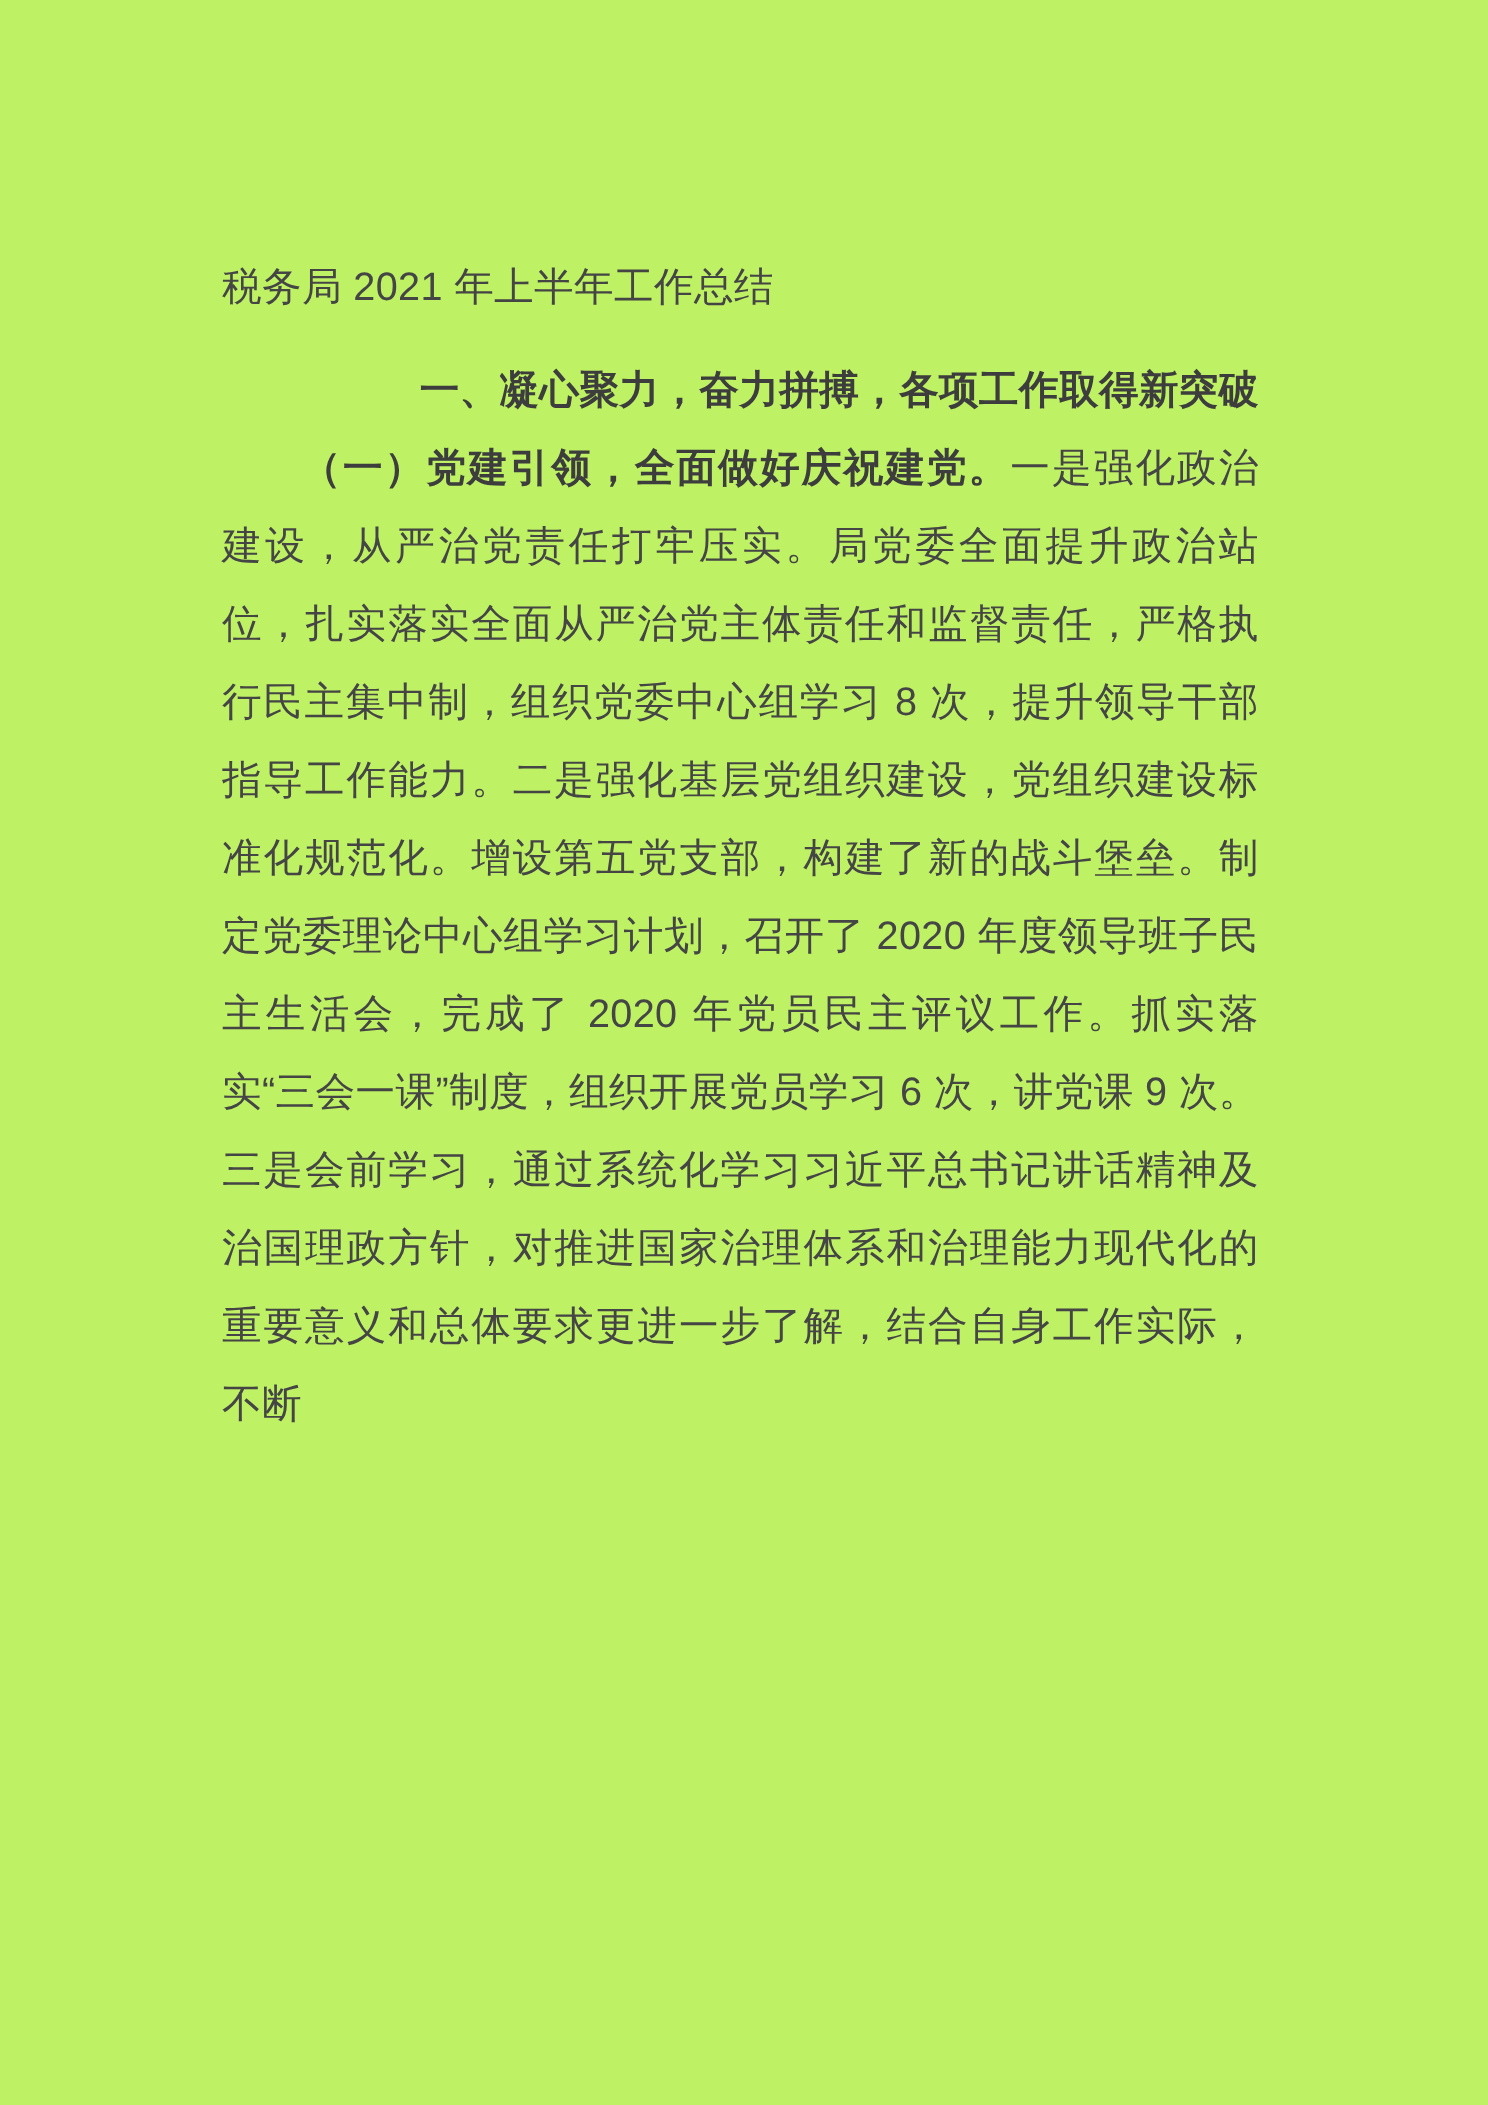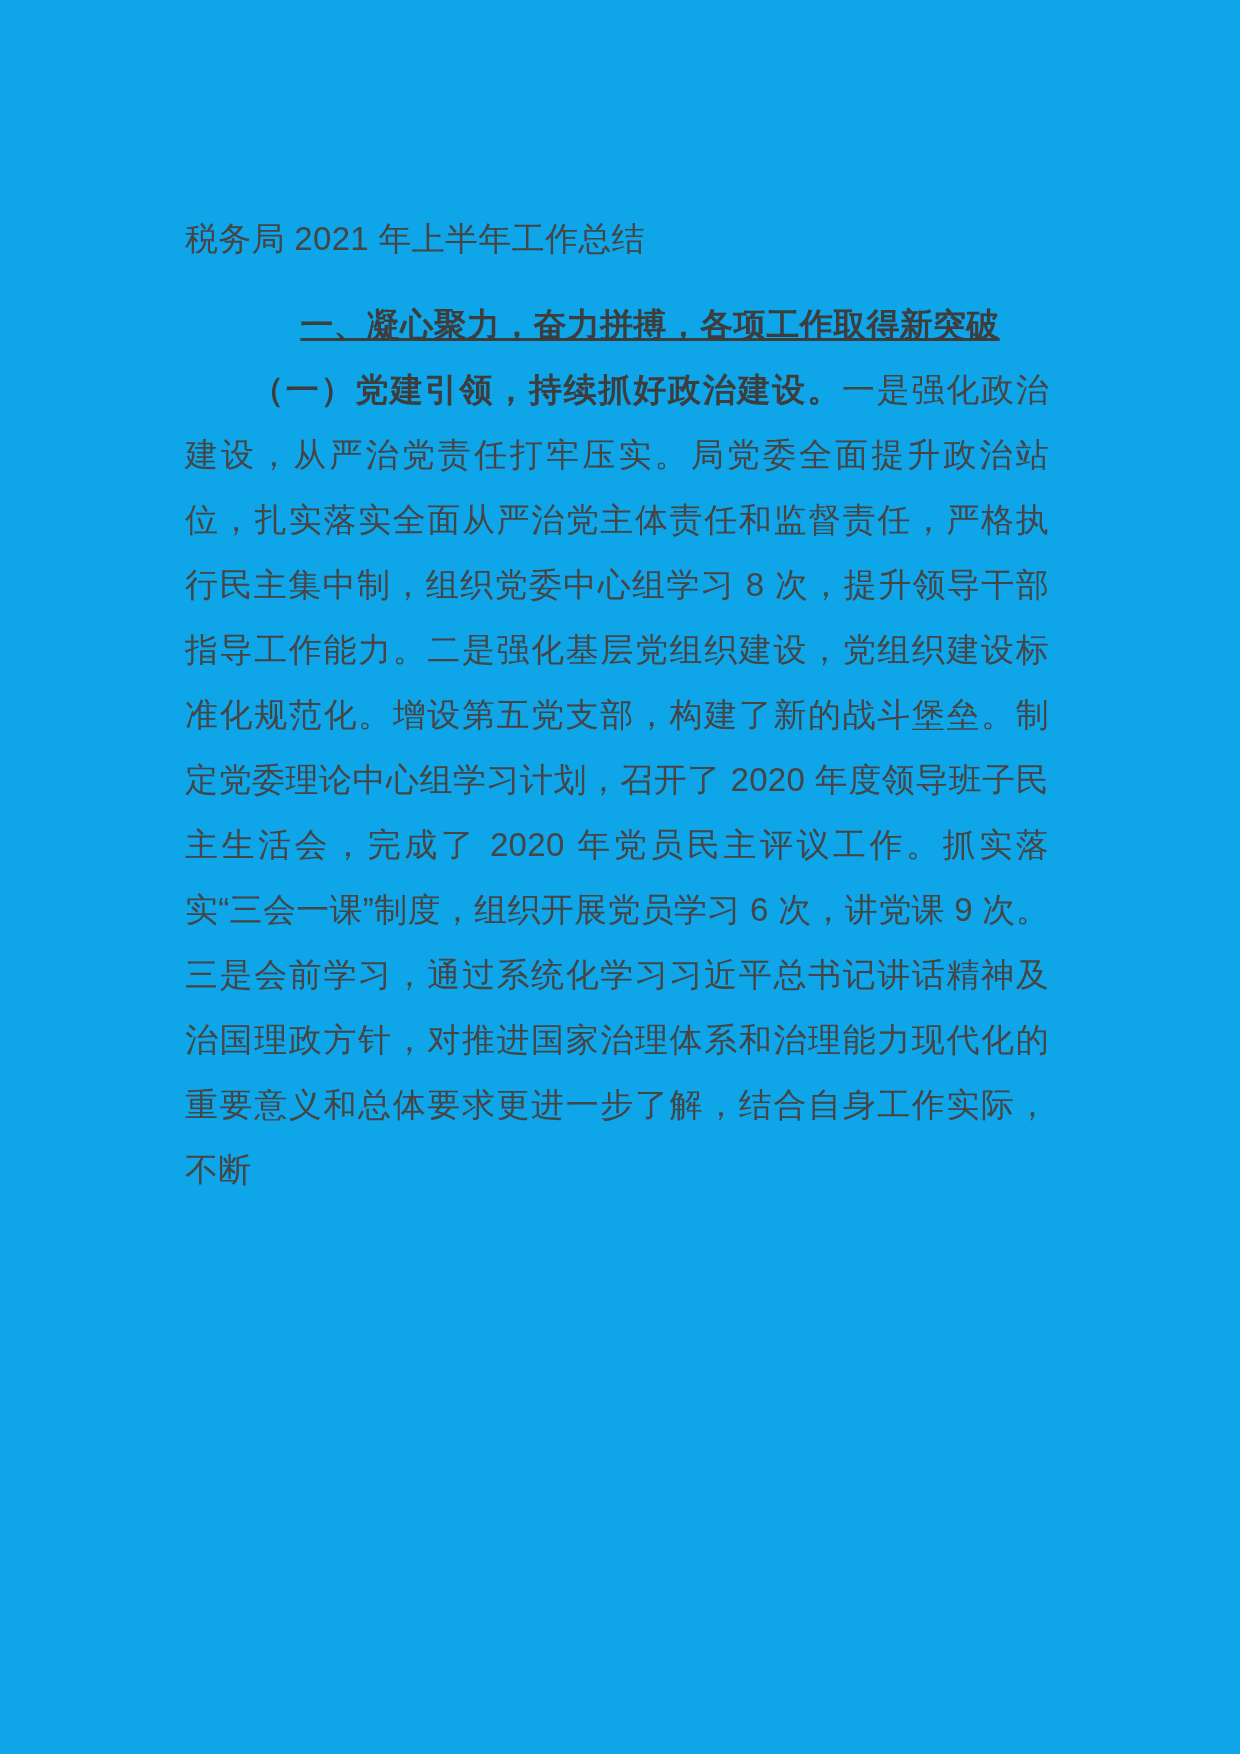--- a/index.html
+++ b/index.html
@@ -4,21 +4,21 @@
 <style>
   html, body {
     margin: 0;
     padding: 0;
     background: #ffffff;
   }
   .page {
     position: relative;
     width: 1240px;
     height: 1754px;
-    background: #0ea5e9;
+    background: #bef264;
     overflow: hidden;
     font-family: "Liberation Sans", sans-serif;
   }
   .content {
     position: absolute;
     left: 185px;
     top: 206px;
     width: 864px;
     color: #454545;
     font-size: 33px;
@@ -33,32 +33,31 @@
     text-indent: 0;
   }
   .para {
     margin: 0;
     text-align: justify;
     text-indent: 2em;
   }
   .para.heading {
     font-weight: 700;
     color: #3d3d3d;
-    text-align: center;
-    text-decoration: underline;
+    text-align: right;
   }
   .run.bold {
     font-weight: 700;
     color: #3d3d3d;
   }
 </style>
 </head>
 <body>
 
 <div class="page">
   <div class="content">
     <p class="doc-title">税务局 2021 年上半年工作总结</p>
     <div>
         <p class="para heading"><span class="run bold">一、凝心聚力，奋力拼搏，各项工作取得新突破</span></p>
-        <p class="para"><span class="run bold">（一）党建引领，持续抓好政治建设。</span><span class="run">一是强化政治建设，从严治党责任打牢压实。局党委全面提升政治站位，扎实落实全面从严治党主体责任和监督责任，严格执行民主集中制，组织党委中心组学习 8 次，提升领导干部指导工作能力。二是强化基层党组织建设，党组织建设标准化规范化。增设第五党支部，构建了新的战斗堡垒。制定党委理论中心组学习计划，召开了 2020 年度领导班子民主生活会，完成了 2020 年党员民主评议工作。抓实落实“三会一课”制度，组织开展党员学习 6 次，讲党课 9 次。三是会前学习，通过系统化学习习近平总书记讲话精神及治国理政方针，对推进国家治理体系和治理能力现代化的重要意义和总体要求更进一步了解，结合自身工作实际，不断</span></p>
+        <p class="para"><span class="run bold">（一）党建引领，全面做好庆祝建党。</span><span class="run">一是强化政治建设，从严治党责任打牢压实。局党委全面提升政治站位，扎实落实全面从严治党主体责任和监督责任，严格执行民主集中制，组织党委中心组学习 8 次，提升领导干部指导工作能力。二是强化基层党组织建设，党组织建设标准化规范化。增设第五党支部，构建了新的战斗堡垒。制定党委理论中心组学习计划，召开了 2020 年度领导班子民主生活会，完成了 2020 年党员民主评议工作。抓实落实“三会一课”制度，组织开展党员学习 6 次，讲党课 9 次。三是会前学习，通过系统化学习习近平总书记讲话精神及治国理政方针，对推进国家治理体系和治理能力现代化的重要意义和总体要求更进一步了解，结合自身工作实际，不断</span></p>
       </div>
   </div>
 </div>
 
 </body></html>

